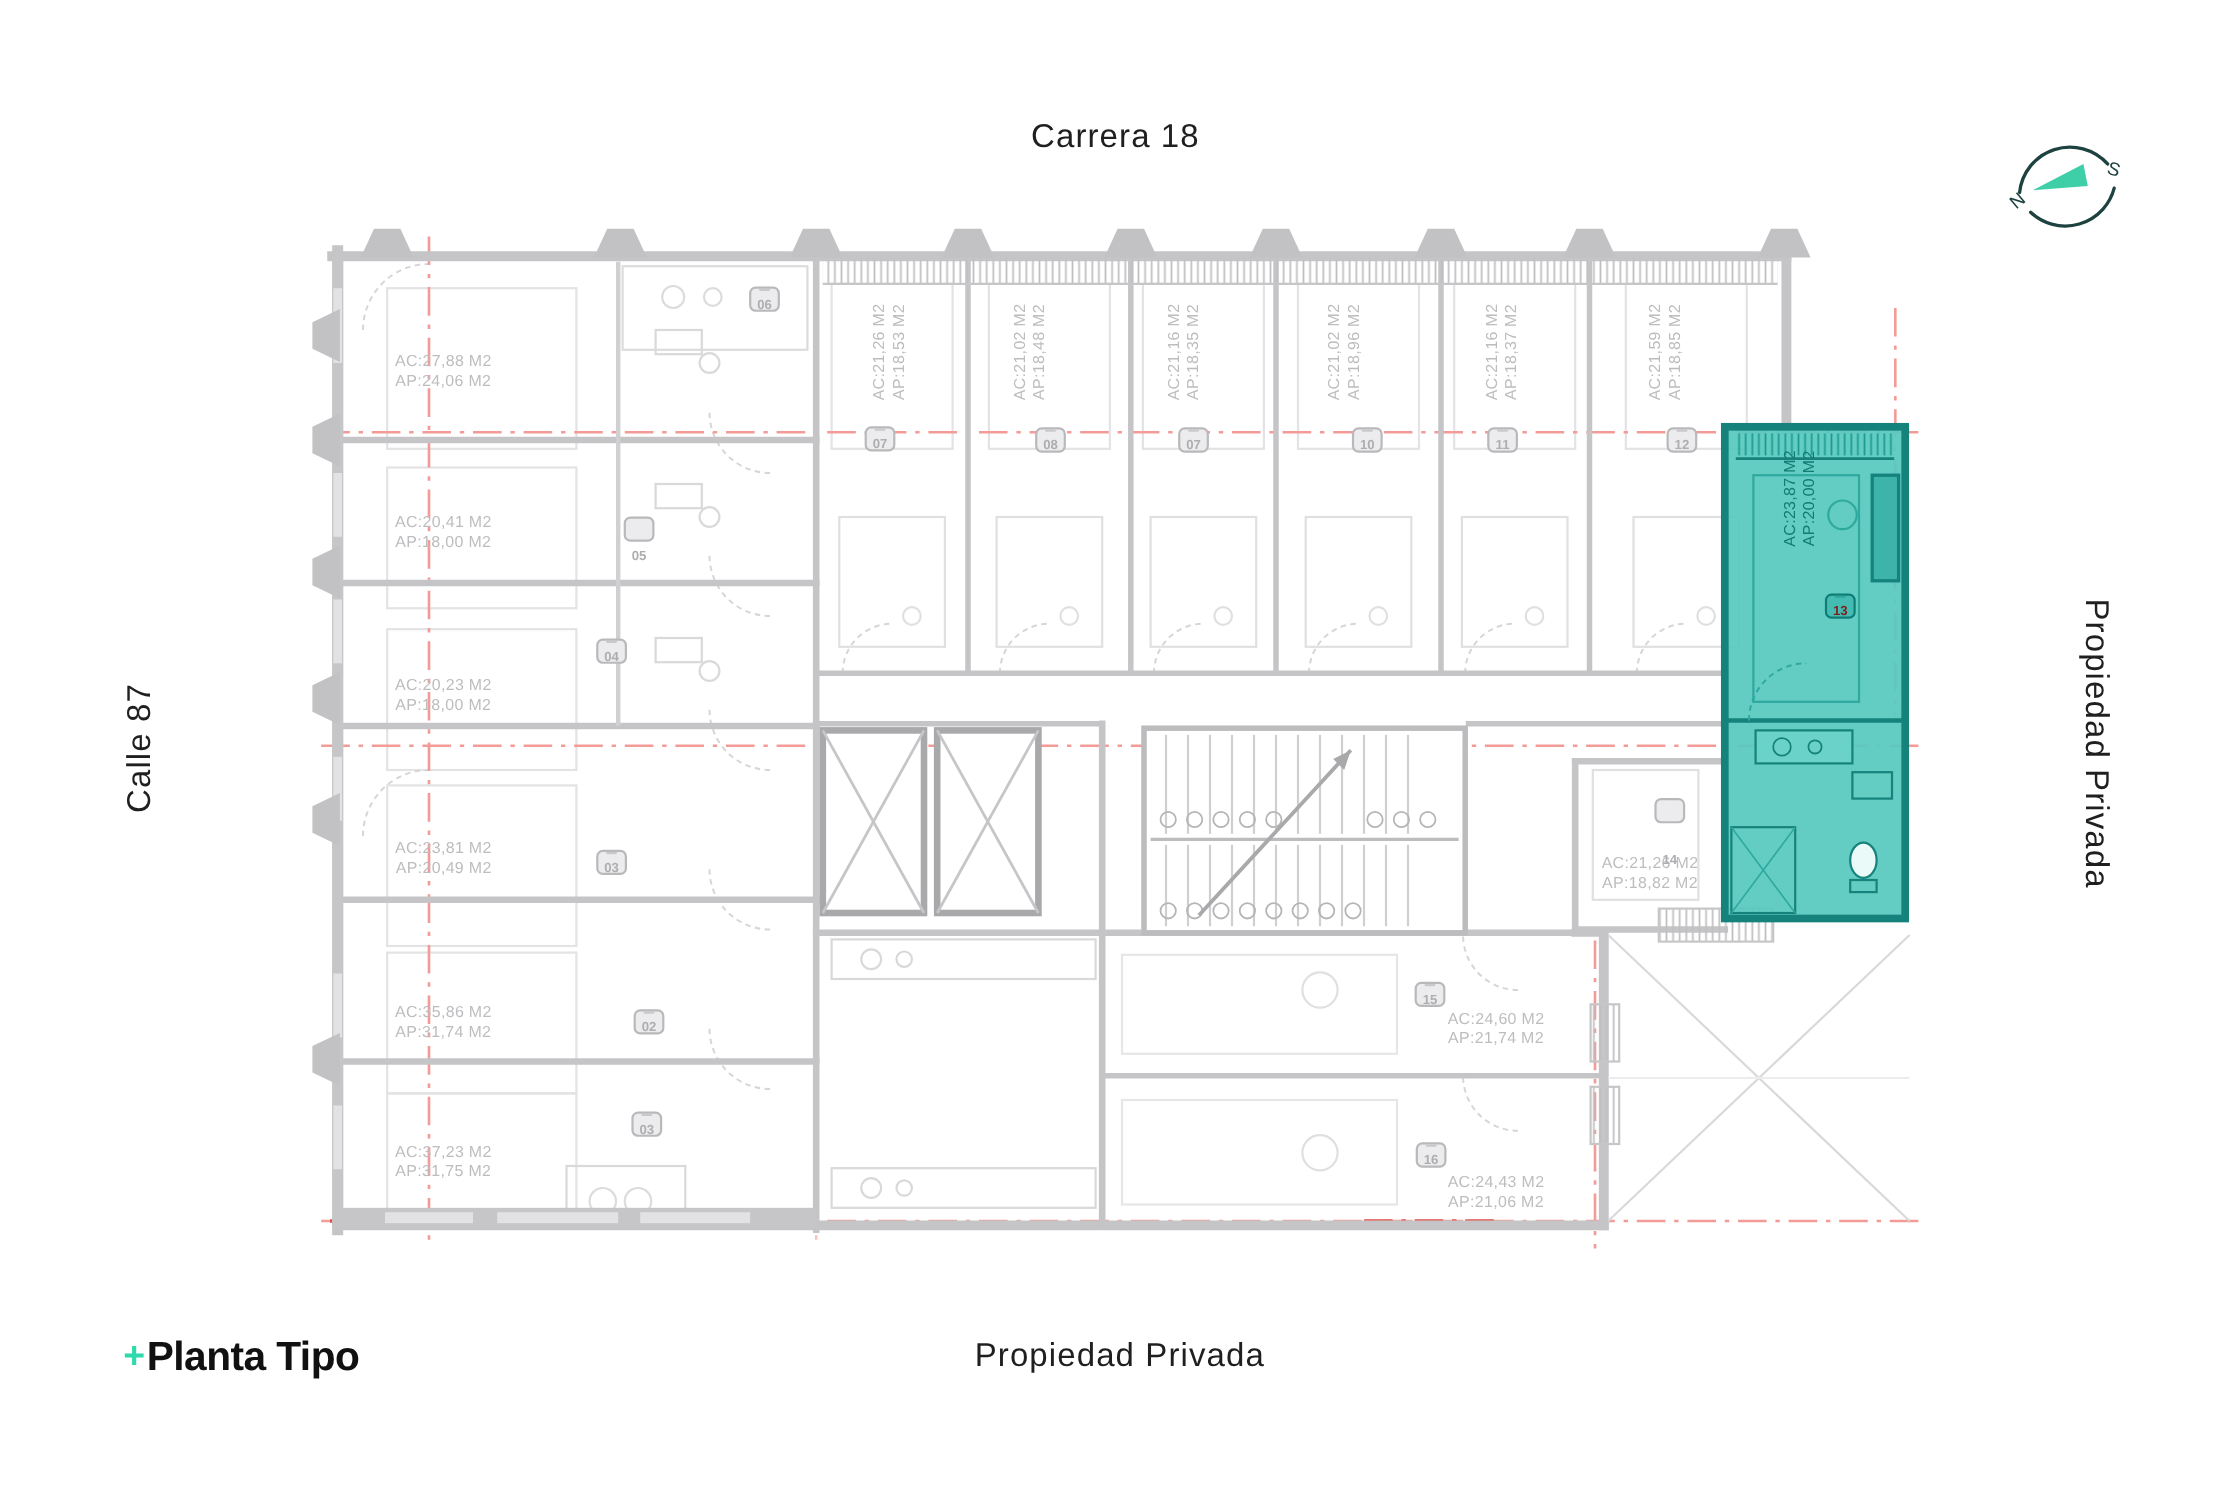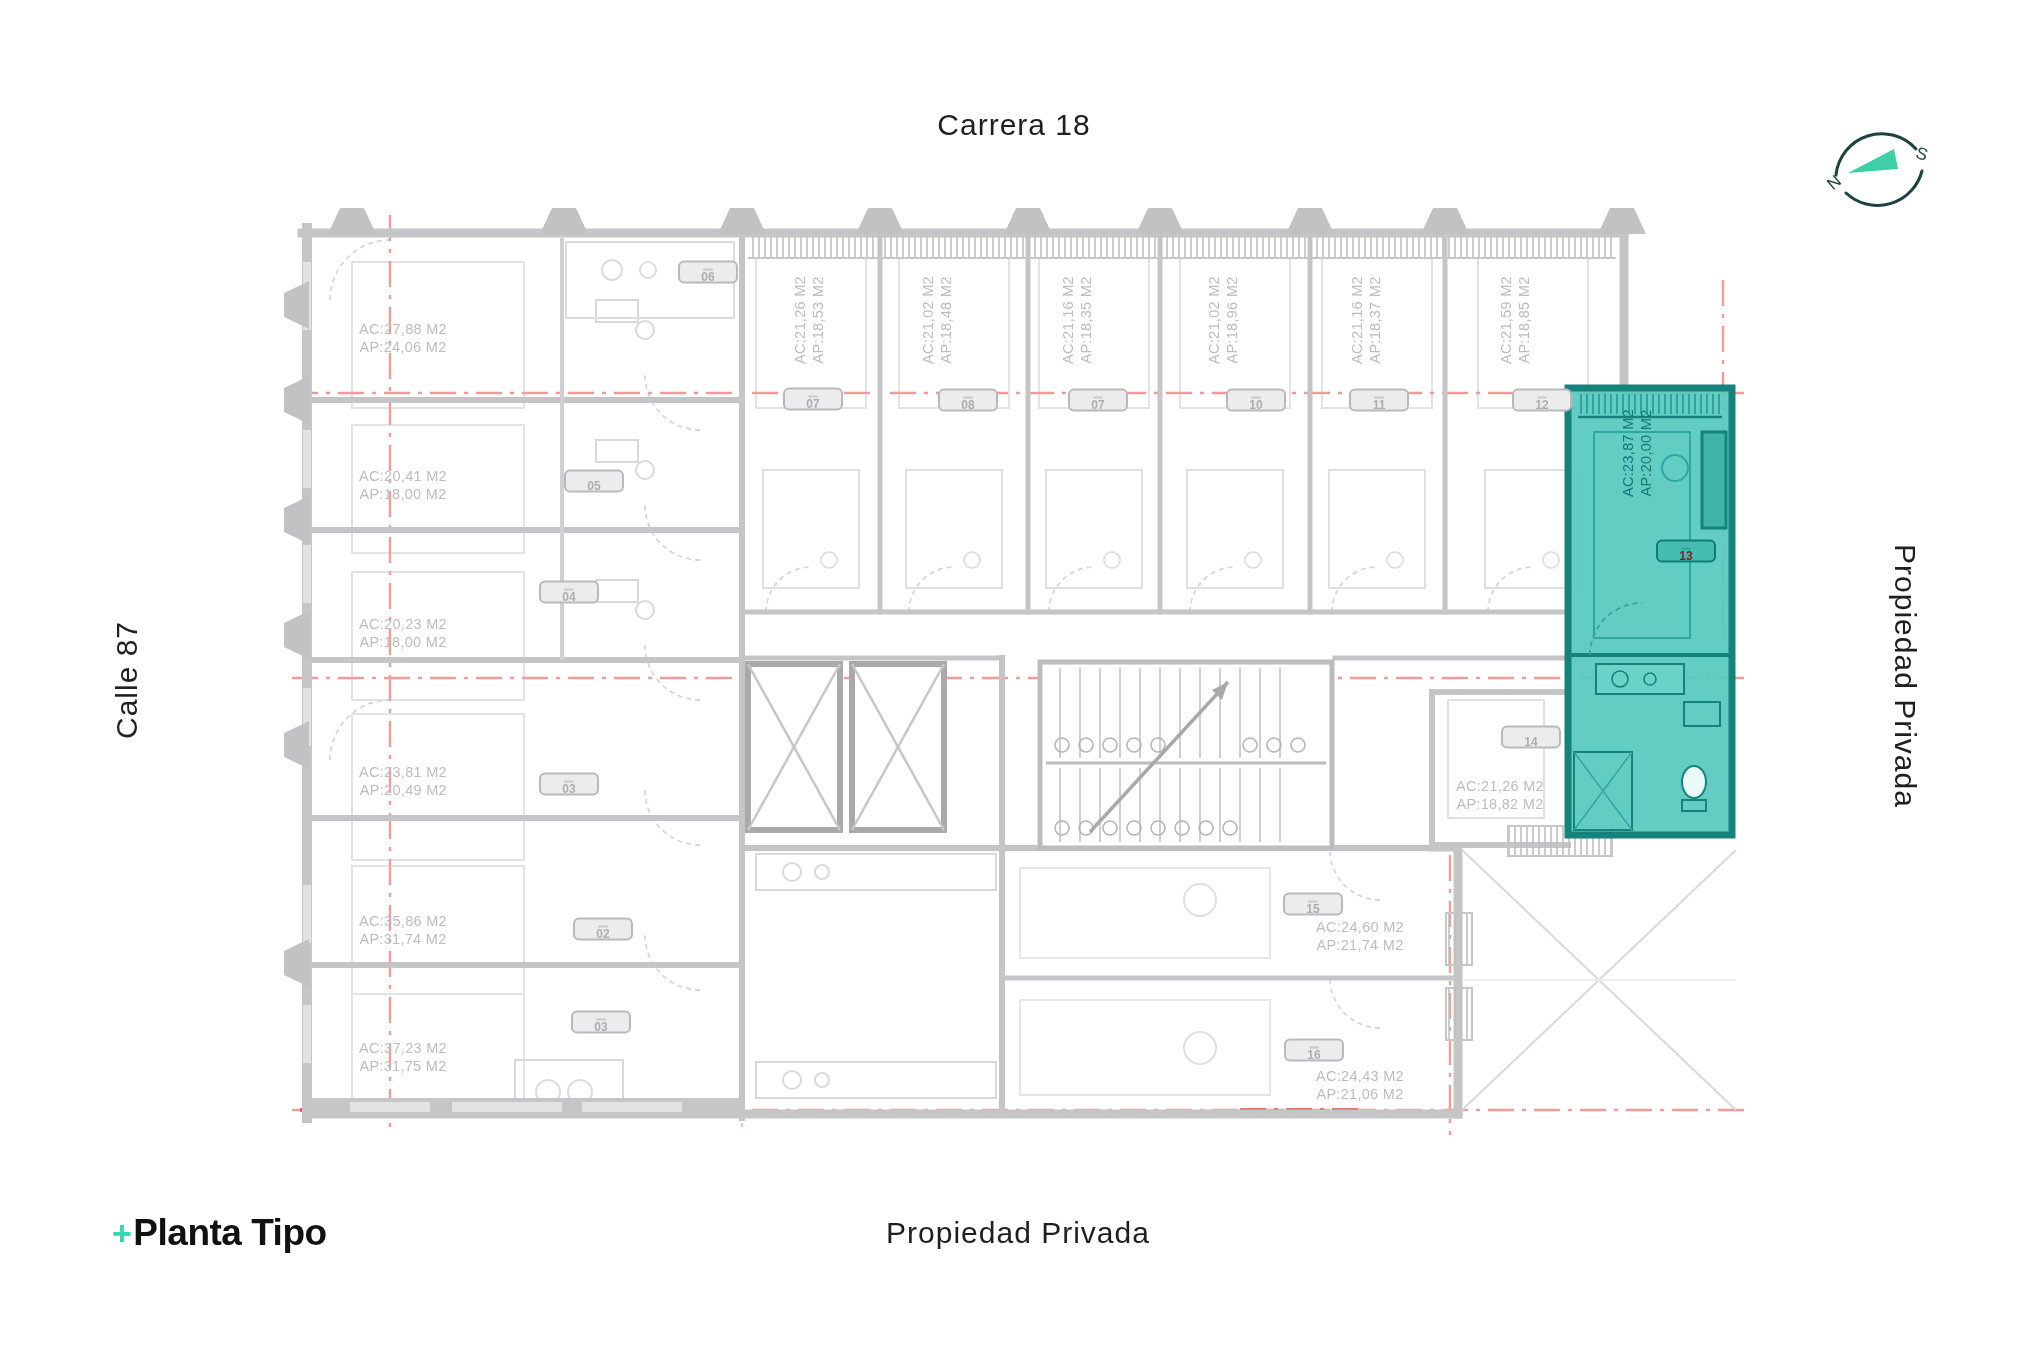--- a/index.html
+++ b/index.html
@@ -18,24 +18,24 @@
         letter-spacing:-0.5px;display:flex;align-items:center;}
   .logo .plus{color:#2ed9ac;font-size:34px;margin-right:2px;font-weight:800;}
 
   
   .ulabel{position:absolute;transform:translate(-50%,-50%);text-align:center;font-size:14.5px;
           line-height:17.5px;color:#bdbdc0;letter-spacing:.3px;white-space:nowrap;}
   .ulabel.rot{transform:translate(-50%,-50%) rotate(-90deg);}
   .ulabel.teal{color:#117c74;}
 
   
-  .badge{position:absolute;transform:translate(-50%,-50%);width:60px;height:23px;
+  .badge{position:absolute;transform:translate(-50%,-50%);width:28px;height:23px;
          border:2.5px solid #b9b9bc;border-radius:6px;background:#ececee;color:#aeaeb1;
          font-weight:bold;font-size:12px;display:flex;flex-direction:column;align-items:center;
-         justify-content:flex-end;box-sizing:border-box;margin-left:13px;}
+         justify-content:space-between;box-sizing:border-box;}
   .badge .tick{width:10px;height:2px;border-radius:1px;background:#c9c9cc;margin-bottom:1px;}
   .badge .num{line-height:10px;}
   .badge.hl{border-color:#0f7d75;background:#45bcb2;color:#7f1d1d;}
   .badge.hl .tick{background:#2da79d;}
 
   
   .compass{position:absolute;left:1818px;top:105px;}
 
   .unit-hit{position:absolute;background:transparent;}
 </style>

